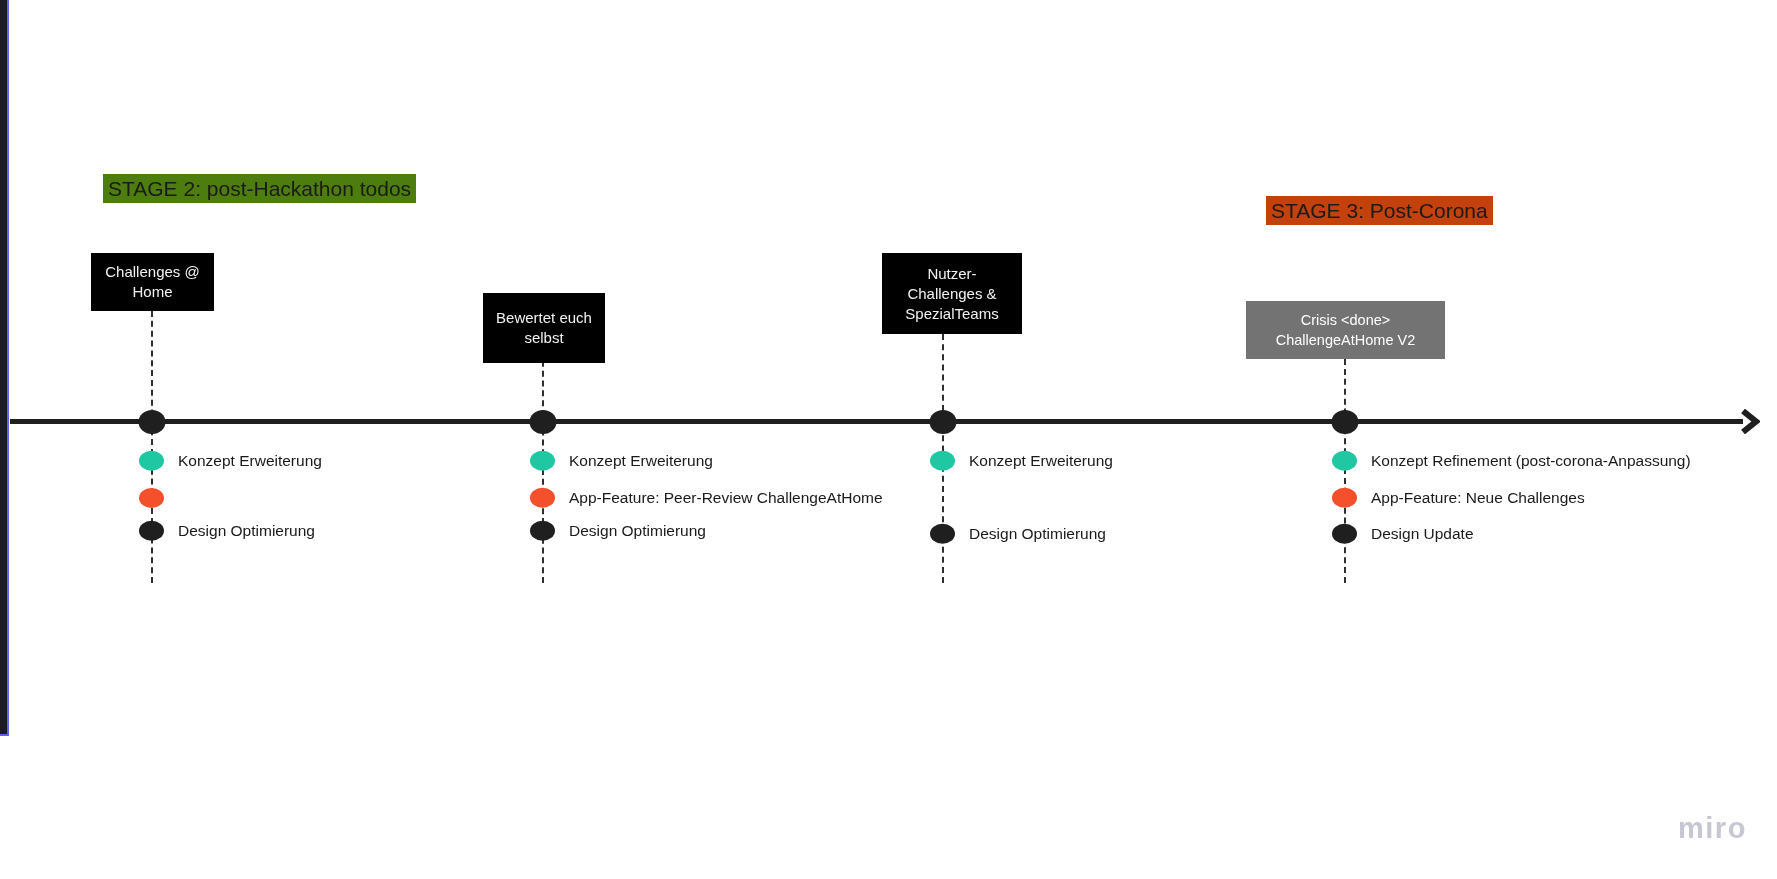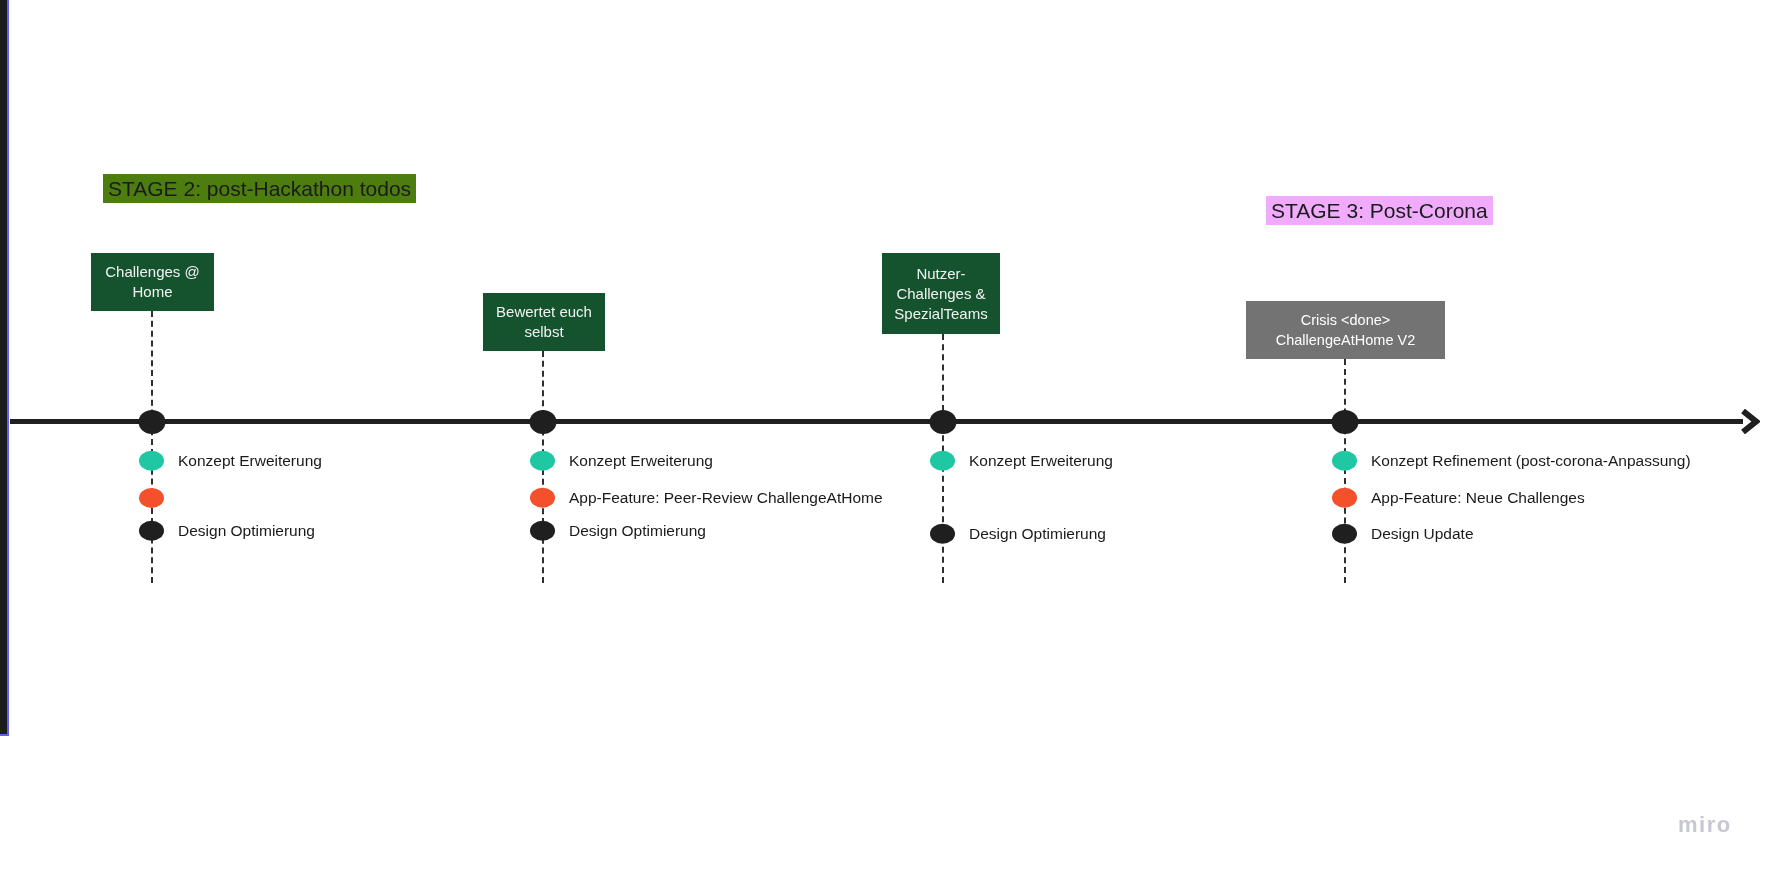--- a/index.html
+++ b/index.html
@@ -11,34 +11,34 @@
   .frame-edge{
     position:absolute;left:0;top:0;width:9px;height:736px;background:#1c1c1e;
     border-right:2px solid #5e5eef;border-bottom:2px solid #5e5eef;box-sizing:border-box;
   }
   
   .stage-label{
     position:absolute;display:inline-block;font-size:21px;line-height:29px;
     padding:0 5px;color:#1b1b1b;white-space:nowrap;
   }
   .stage2{left:103px;top:174px;background:#4d7c0f;}
-  .stage3{left:1266px;top:196px;background:#f0abfc;}
+  .stage3{left:1266px;top:196px;background:#c2410c;}
   
   .timeline-line{position:absolute;left:10px;top:419px;width:1733px;height:5px;background:#1f1f1f;}
   .timeline-arrow{position:absolute;left:1740px;top:409px;}
   
   .pin{
     position:absolute;box-sizing:border-box;display:flex;align-items:center;justify-content:center;
     text-align:center;padding:6px 8px;
   }
-  .pin.dark{background:#14532d;color:#f2f2f2;font-size:15px;line-height:20px;}
+  .pin.dark{background:#000000;color:#f2f2f2;font-size:15px;line-height:20px;}
   .pin.green{background:#737373;color:#ffffff;font-size:14.5px;line-height:20px;}
   .pin1{left:91px;top:253px;width:123px;height:58px;}
-  .pin2{left:483px;top:293px;width:122px;height:58px;}
-  .pin3{left:882px;top:253px;width:118px;height:81px;}
+  .pin2{left:483px;top:293px;width:122px;height:70px;}
+  .pin3{left:882px;top:253px;width:140px;height:81px;}
   .pin4{left:1246px;top:301px;width:199px;height:58px;}
   
   .dash{position:absolute;width:0;border-left:2px dashed #2f2f2f;}
   .dash1{left:151px;top:311px;height:272px;}
   .dash2{left:542px;top:351px;height:232px;}
   .dash3{left:942px;top:334px;height:249px;}
   .dash4{left:1344px;top:359px;height:224px;}
   
   .tdot{
     position:absolute;width:27px;height:24px;border-radius:50%;background:#1f1f1f;
@@ -56,21 +56,21 @@
   .itext{display:block;}
   .c1 .itext{width:262px;}
   .c2 .itext{width:400px;}
   .c3 .itext{width:348px;}
   .c4 .itext{width:430px;}
   .c1{left:139px;}  .c2{left:530px;}  .c3{left:930px;}  .c4{left:1332px;}
   .row0{top:461px;} .row1{top:498px;} .row2{top:531px;align-items:center;}
   .c3.row2{top:534px;} .c4.row2{top:534px;}
   
   .watermark{
-    position:absolute;left:1678px;top:812px;font-size:22px;font-weight:bold;
+    position:absolute;left:1678px;top:812px;font-size:29px;font-weight:bold;
     color:#c7c7d3;letter-spacing:1.5px;
   }
 </style>
 </head>
 <body>
 
 <div class="canvas">
 
   <div class="frame-edge"></div>
 

